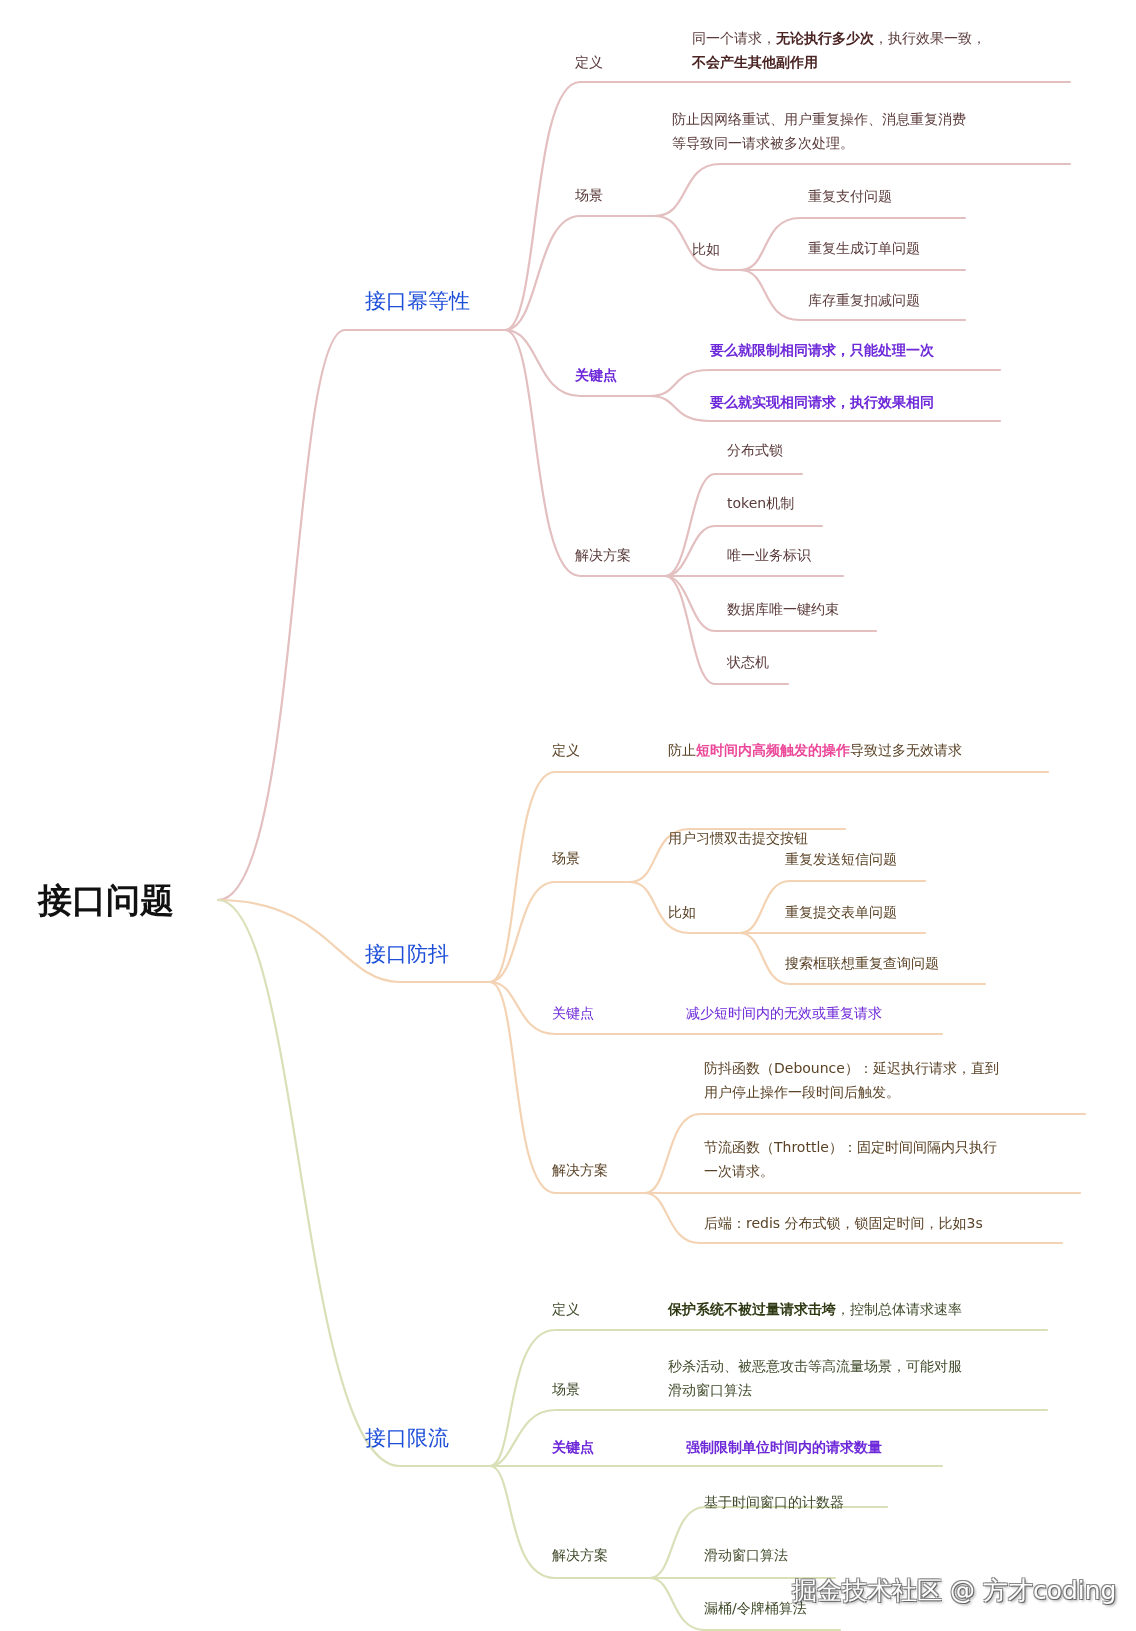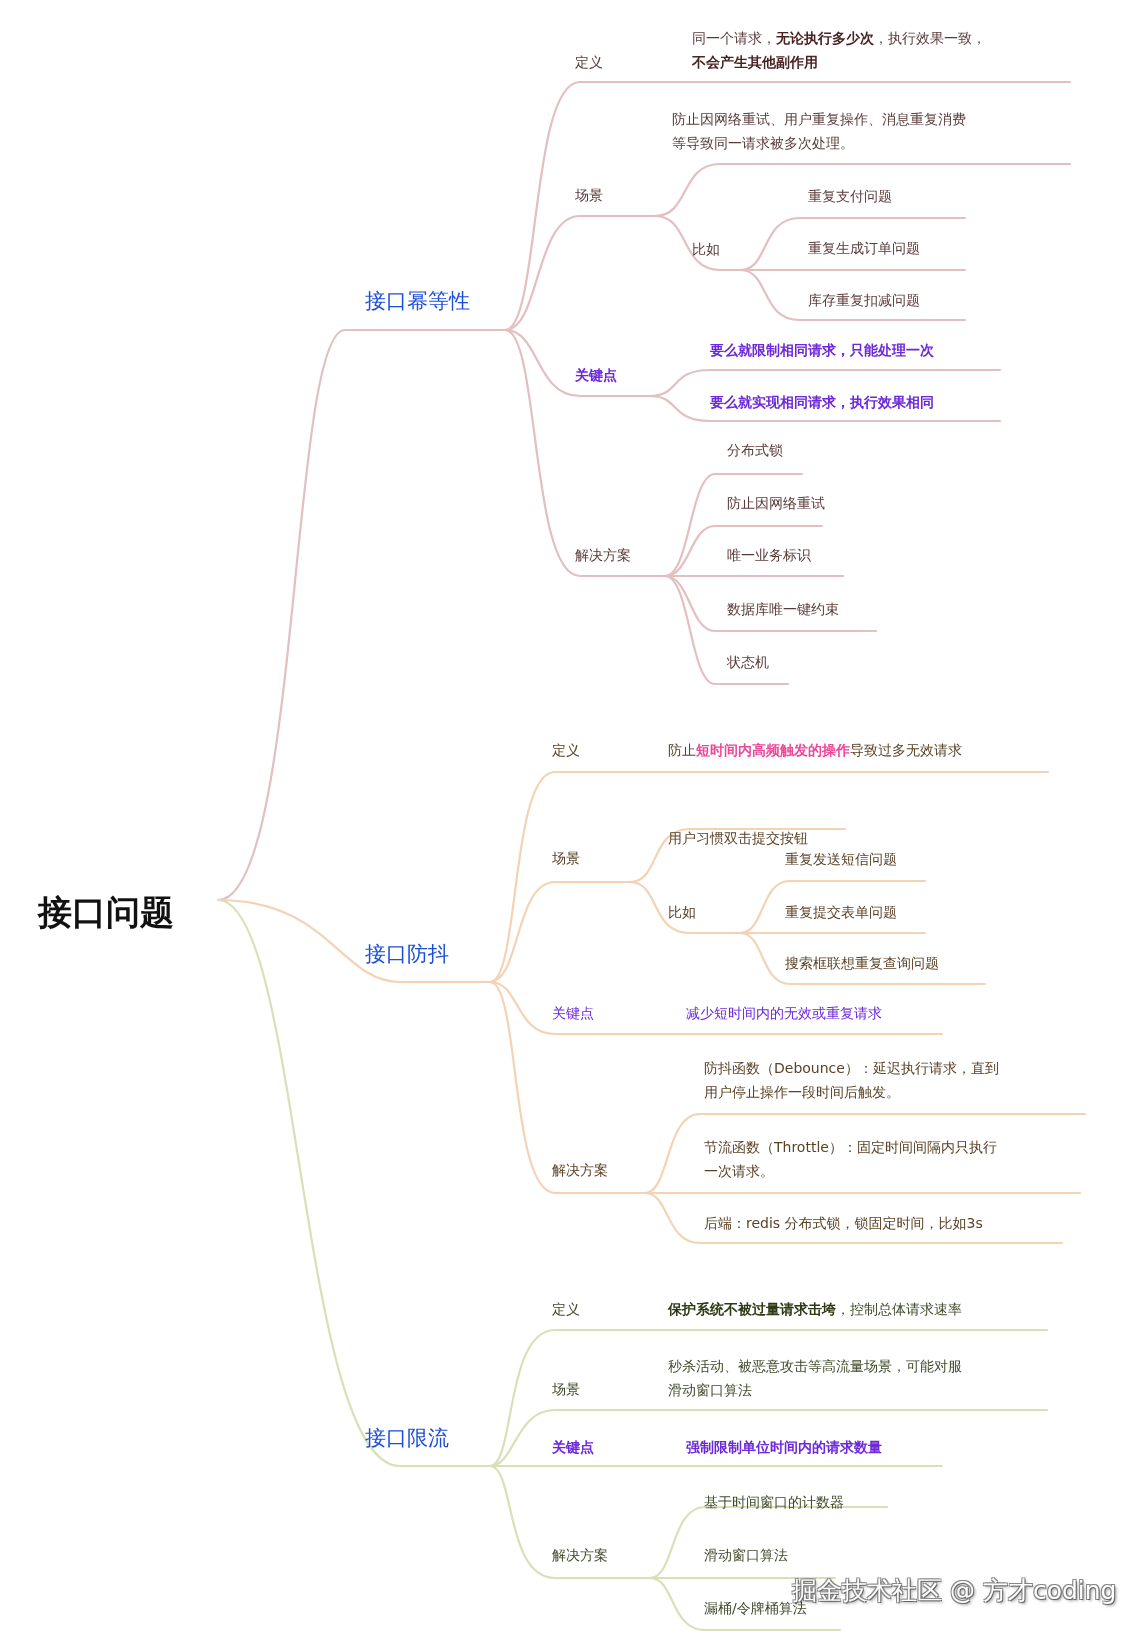--- a/index.html
+++ b/index.html
@@ -70,21 +70,21 @@
       <path d="M490 1466 C 515 1466, 515 1410, 555 1410 L 1047 1410"></path>
       <path d="M490 1466 C 515 1466, 515 1466, 555 1466 L 942 1466"></path>
       <path d="M490 1466 C 515 1466, 505 1578, 555 1578 L 650 1578"></path>
       <path d="M650 1578 C 675 1578, 670 1507, 705 1507 L 887 1507"></path>
       <path d="M650 1578 C 675 1578, 670 1578, 705 1578 L 835 1578"></path>
       <path d="M650 1578 C 675 1578, 670 1630, 705 1630 L 840 1630"></path>
     </g>
   </g>
 </svg>
 
-<div class="t root" style="left:38px;top:880px;margin-top:12px;">接口问题</div>
+<div class="t root" style="left:38px;top:880px;">接口问题</div>
 
 <div class="t l1" style="left:365px;top:289px;">接口幂等性</div>
 
 <div class="t c-pink" style="left:575px;top:50px;">定义</div>
 <div class="t c-pink" style="left:692px;top:26px;line-height:24px;">
   <span>同一个请求，</span><span class="b dk1">无论执行多少次</span><span>，执行效果一致，</span><br>
   <span class="b dk1">不会产生其他副作用</span>
 </div>
 
 <div class="t c-pink" style="left:575px;top:183px;">场景</div>
@@ -96,21 +96,21 @@
 <div class="t c-pink" style="left:808px;top:184px;">重复支付问题</div>
 <div class="t c-pink" style="left:808px;top:236px;">重复生成订单问题</div>
 <div class="t c-pink" style="left:808px;top:288px;">库存重复扣减问题</div>
 
 <div class="t red b" style="left:575px;top:363px;">关键点</div>
 <div class="t red b" style="left:710px;top:338px;">要么就限制相同请求，只能处理一次</div>
 <div class="t red b" style="left:710px;top:390px;">要么就实现相同请求，执行效果相同</div>
 
 <div class="t c-pink" style="left:575px;top:543px;">解决方案</div>
 <div class="t c-pink" style="left:727px;top:438px;">分布式锁</div>
-<div class="t c-pink" style="left:727px;top:491px;">防止因网络重试</div>
+<div class="t c-pink" style="left:727px;top:491px;">token机制</div>
 <div class="t c-pink" style="left:727px;top:543px;">唯一业务标识</div>
 <div class="t c-pink" style="left:727px;top:597px;">数据库唯一键约束</div>
 <div class="t c-pink" style="left:727px;top:650px;">状态机</div>
 
 <div class="t l1" style="left:365px;top:942px;">接口防抖</div>
 
 <div class="t c-orange" style="left:552px;top:738px;">定义</div>
 <div class="t c-orange" style="left:668px;top:738px;">
   <span>防止</span><span class="b dk2">短时间内高频触发的操作</span><span>导致过多无效请求</span>
 </div>

